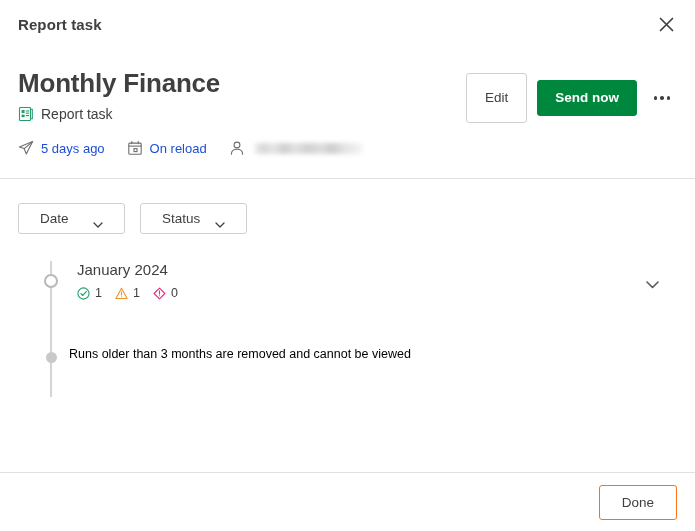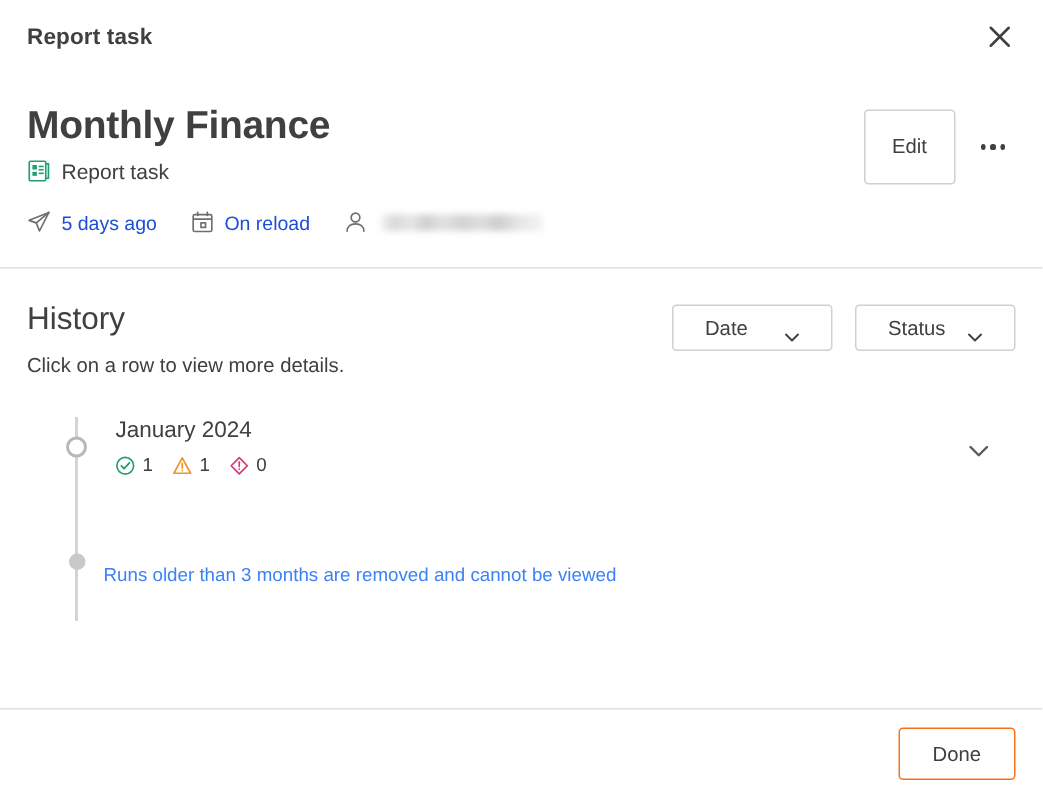--- a/index.html
+++ b/index.html
@@ -286,23 +286,22 @@
   .tl-note {
     position: relative;
     margin-top: 26px;
     display: flex;
     align-items: flex-start;
     min-height: 50px;
   }
   .tl-note-text {
     margin-left: 51px;
     font-size: 12.5px;
-    color: #3b82f6;
+    color: #000000;
     line-height: 1.2;
-    margin-top: 12px;
   }
 
   
   .footer {
     flex: 0 0 59px;
     border-top: 1px solid #e0e0e0;
     display: flex;
     align-items: center;
     justify-content: flex-end;
     padding: 0 18px;
@@ -385,36 +384,33 @@
               </svg>
             </span>
             <span class="blurred-name"></span>
           </div>
 
         </div>
       </div>
 
       <div class="header-actions">
         <button class="btn btn-secondary">Edit</button>
+        <button class="btn btn-primary">Send now</button>
         <button class="kebab-btn">
           <span class="kebab-dot"></span>
           <span class="kebab-dot"></span>
           <span class="kebab-dot"></span>
         </button>
       </div>
     </div>
   </div>
 
   <div class="body">
 
     <div class="history-head">
-      <div>
-        <div class="history-title">History</div>
-        <div class="history-sub">Click on a row to view more details.</div>
-      </div>
 
       <div class="filters">
         <div class="select">
           <span>Date</span>
           <span class="chev">
             <svg width="10" height="6" viewBox="0 0 10 6" fill="none">
               <path d="M1 1 L5 5 L9 1" stroke="#404040" stroke-width="1.3" stroke-linecap="round" stroke-linejoin="round"></path>
             </svg>
           </span>
         </div>

